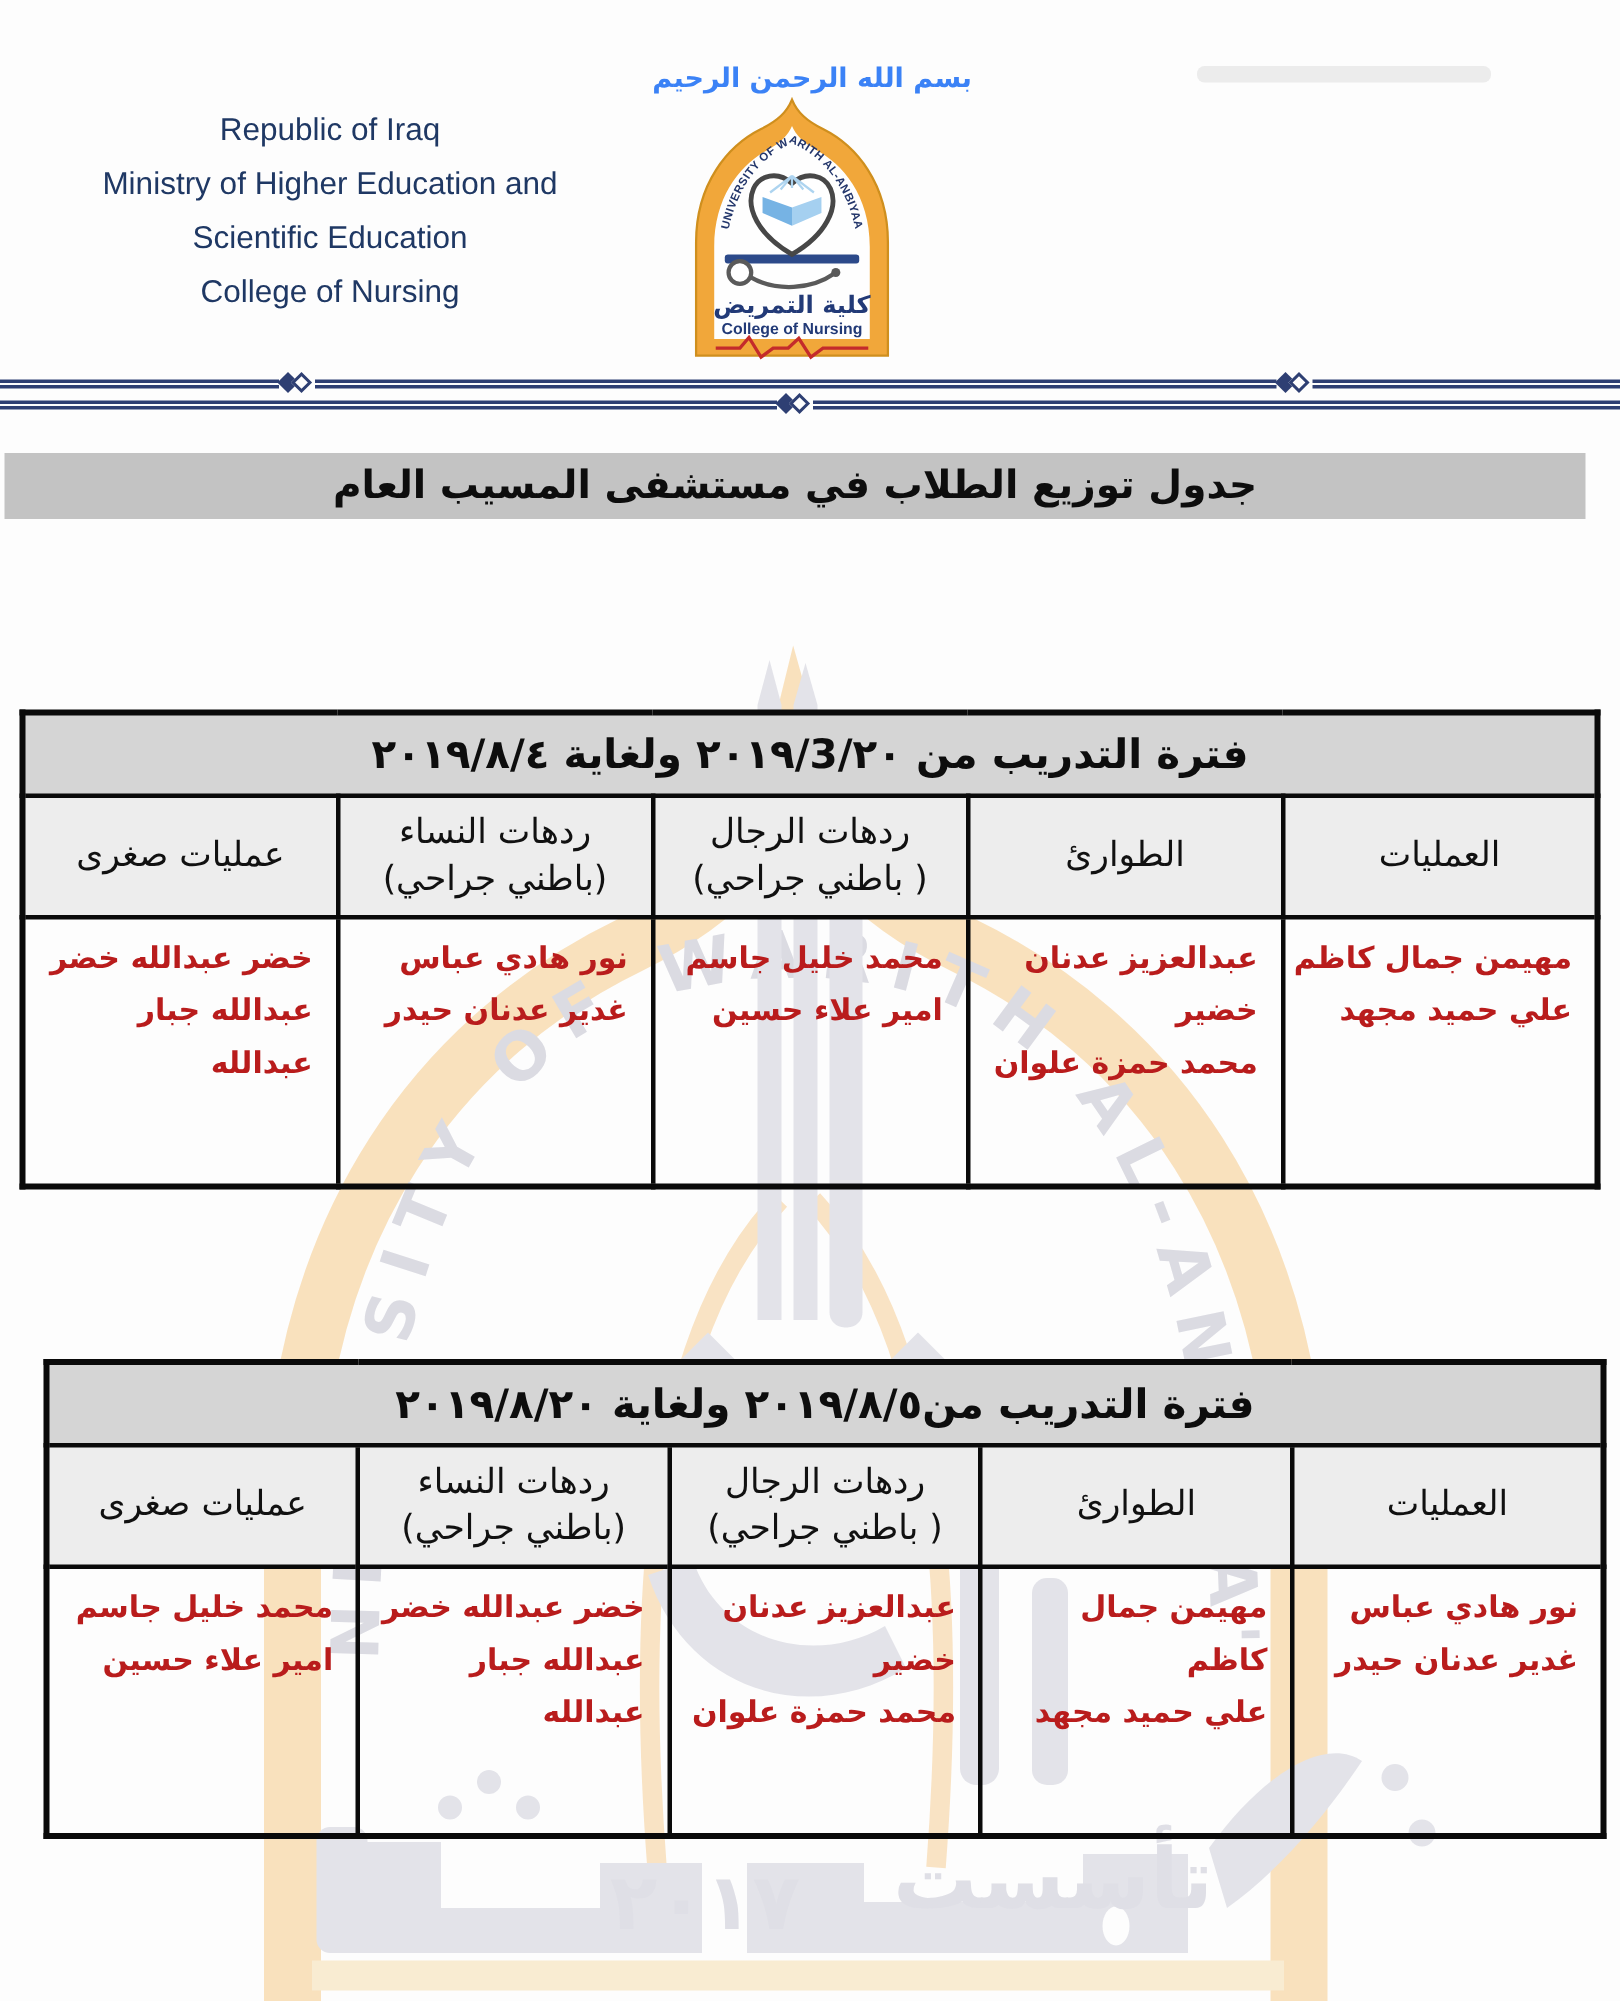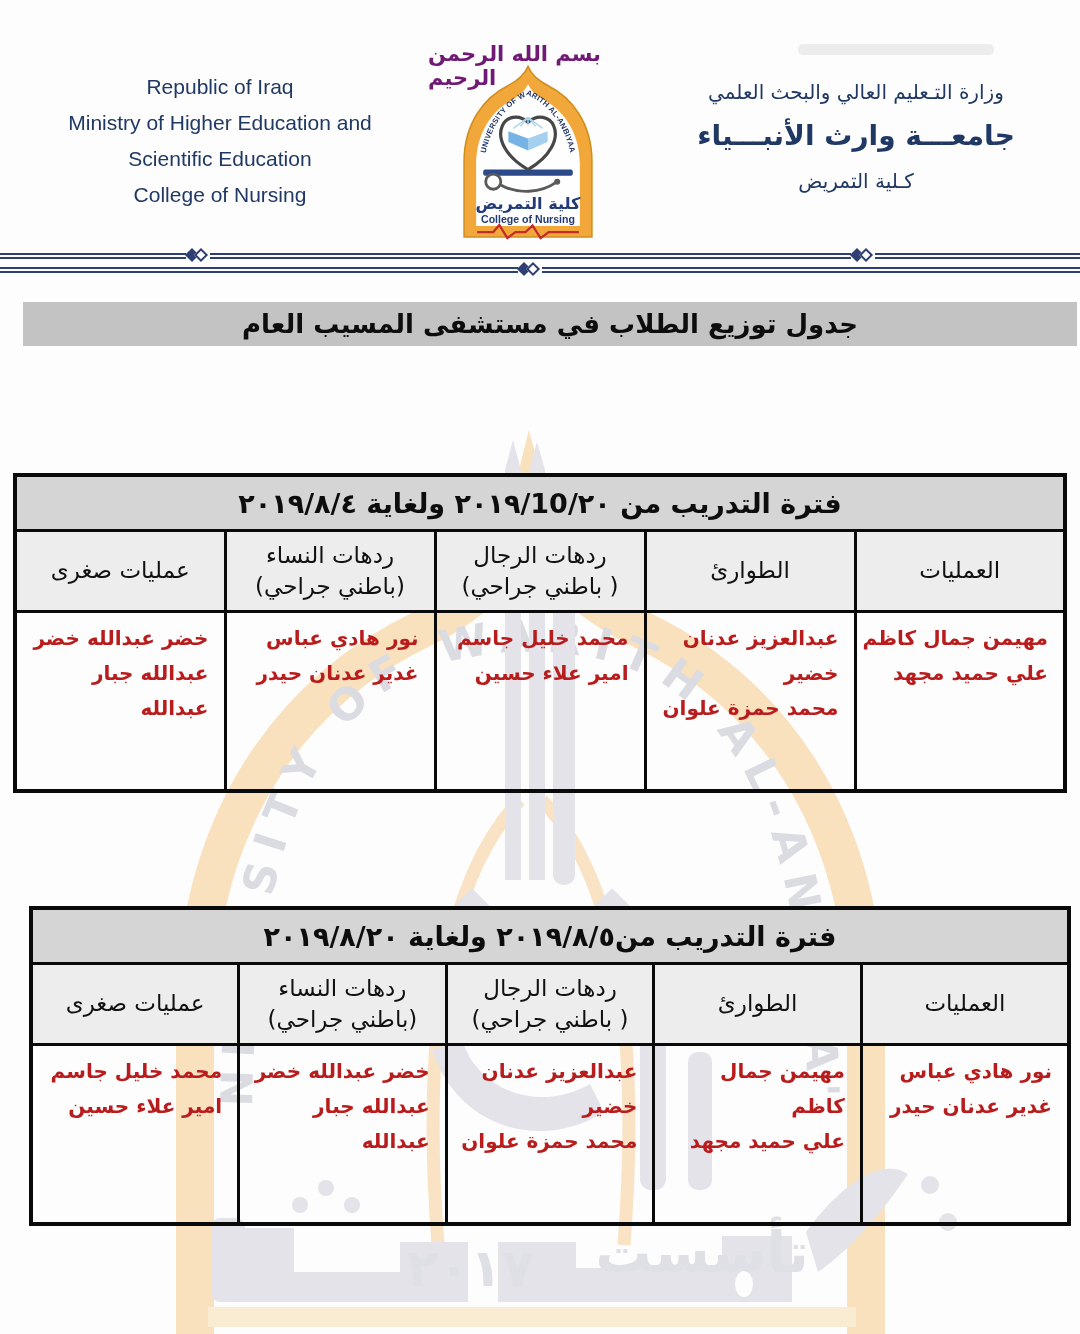--- a/index.html
+++ b/index.html
@@ -13,22 +13,22 @@
 
   
   .en-block{
     position:absolute;left:28px;top:74px;width:384px;text-align:center;
     color:#1f3864;font-family:"Liberation Sans","DejaVu Sans",sans-serif;
   }
   .en-block p{margin:0 0 9px 0;font-size:21px;line-height:1.28;}
   .en-block p.big{font-size:25.5px;margin:4px 0 10px 0;}
 
   .bismillah{
-    position:absolute;left:428px;top:42px;width:220px;text-align:left;
-    color:#701a75;font-size:21px;font-weight:bold;direction:rtl;
+    position:absolute;left:428px;top:42px;width:220px;text-align:right;
+    color:#3b82f6;font-size:18px;font-weight:bold;direction:rtl;
   }
   .logo-wrap{position:absolute;left:455px;top:64px;width:146px;height:178px;}
 
   .ar-block{
     position:absolute;left:660px;top:80px;width:392px;text-align:center;
     color:#1f3864;direction:rtl;
   }
   .ar-block p{margin:0;}
   .ar-line1{font-size:20px;margin-bottom:15px !important;}
   .ar-line2{font-size:28px;font-weight:bold;margin-bottom:17px !important;}
@@ -43,21 +43,21 @@
   .rule-a{top:253px;}
   .rule-b{top:267px;}
   .knot{position:absolute;top:-7px;width:24px;height:20px;background:#fdfdfd;}
   .knot i{position:absolute;top:4px;width:10px;height:10px;background:#2e3f73;
     transform:rotate(45deg);}
   .knot i.k2{left:10px;background:#fdfdfd;border:2.6px solid #2e3f73;width:6px;height:6px;top:3.6px;}
   .knot i.k1{left:1px;}
 
   
   .banner{
-    position:absolute;left:23px;top:302px;width:1054px;height:44px;
+    position:absolute;left:3px;top:302px;width:1054px;height:44px;
     background:#c3c3c3;color:#0d0d0d;direction:rtl;text-align:center;
     font-size:26px;font-weight:bold;line-height:44px;
   }
 
   
   table.dist{position:absolute;border-collapse:collapse;direction:rtl;
     border:4px solid #0a0a0a;table-layout:fixed;background:transparent;}
   table.dist td{border:3px solid #0a0a0a;}
   td.period{
     height:50px;background:#d5d5d5;text-align:center;vertical-align:middle;
@@ -169,25 +169,20 @@
           <circle cx="38" cy="116" r="7.5" fill="#ffffff" stroke="#5a5a5a" stroke-width="2.8"></circle>
           <path d="M45 119 C62 129 86 127 100 117" fill="none" stroke="#5a5a5a" stroke-width="2.8"></path>
           <circle cx="101.5" cy="116" r="3" fill="#5a5a5a"></circle>
         </g>
         <text x="72.5" y="143" text-anchor="middle" font-size="16" font-weight="bold" fill="#223a77" direction="rtl" font-family="DejaVu Sans, sans-serif">كلية التمريض</text>
         <text x="72.5" y="157" text-anchor="middle" font-size="10.5" font-weight="bold" fill="#223a77" font-family="Liberation Sans, DejaVu Sans, sans-serif">College of Nursing</text>
         <polyline points="22,166 38,166 44,159 52,172 60,166 70,166 77,159.5 85,172 93,166 123,166" fill="none" stroke="#c42b2b" stroke-width="2.2"></polyline>
       </svg>
     </div>
 
-    <div class="ar-block">
-      <p class="ar-line1">وزارة التـعليم العالي والبحث العلمي</p>
-      <p class="ar-line2">جامعـــة وارث الأنبـــياء</p>
-      <p class="ar-line3">كـلية التمريض</p>
-    </div>
 
     <div>
       <div class="rule rule-a">
         <span class="knot" style="left:186px">
             <i class="k1"></i>
             <i class="k2"></i>
           </span>
         <span class="knot" style="left:851px">
             <i class="k1"></i>
             <i class="k2"></i>
@@ -199,21 +194,21 @@
             <i class="k2"></i>
           </span>
       </div>
     </div>
 
     <div class="banner">جدول توزيع الطلاب في مستشفى المسيب العام</div>
 
     <table class="dist" id="table1">
       <tbody>
         <tr>
-          <td class="period" colspan="5">فترة التدريب من ٢٠١٩/10/٢٠ ولغاية ٢٠١٩/٨/٤</td>
+          <td class="period" colspan="5">فترة التدريب من ٢٠١٩/3/٢٠ ولغاية ٢٠١٩/٨/٤</td>
         </tr>
         <tr class="heads">
           <td>
             <div>العمليات</div>
             <div></div>
           </td>
           <td>
             <div>الطوارئ</div>
             <div></div>
           </td>

